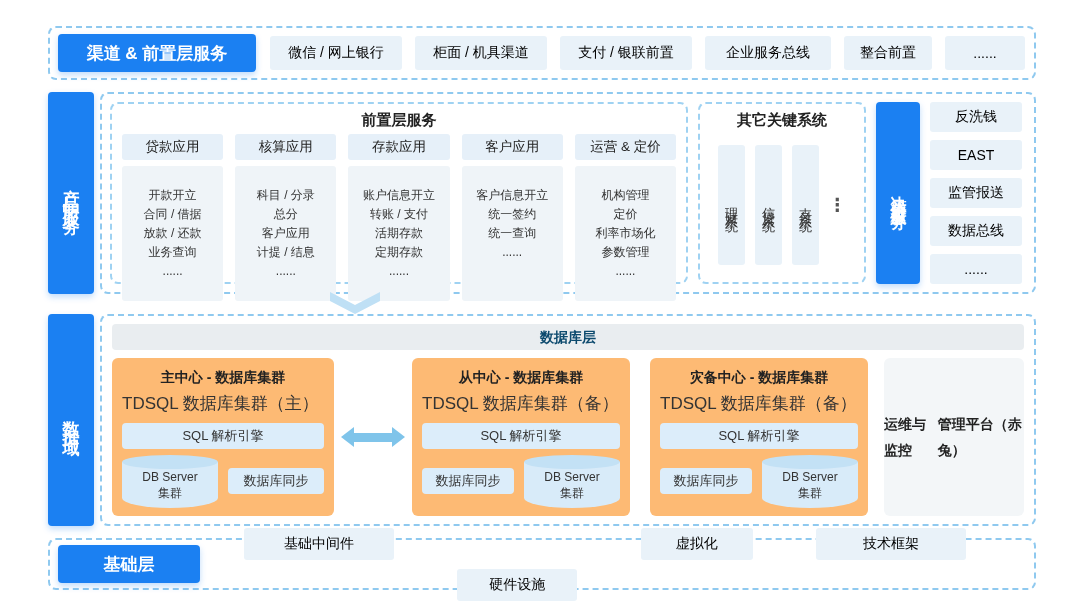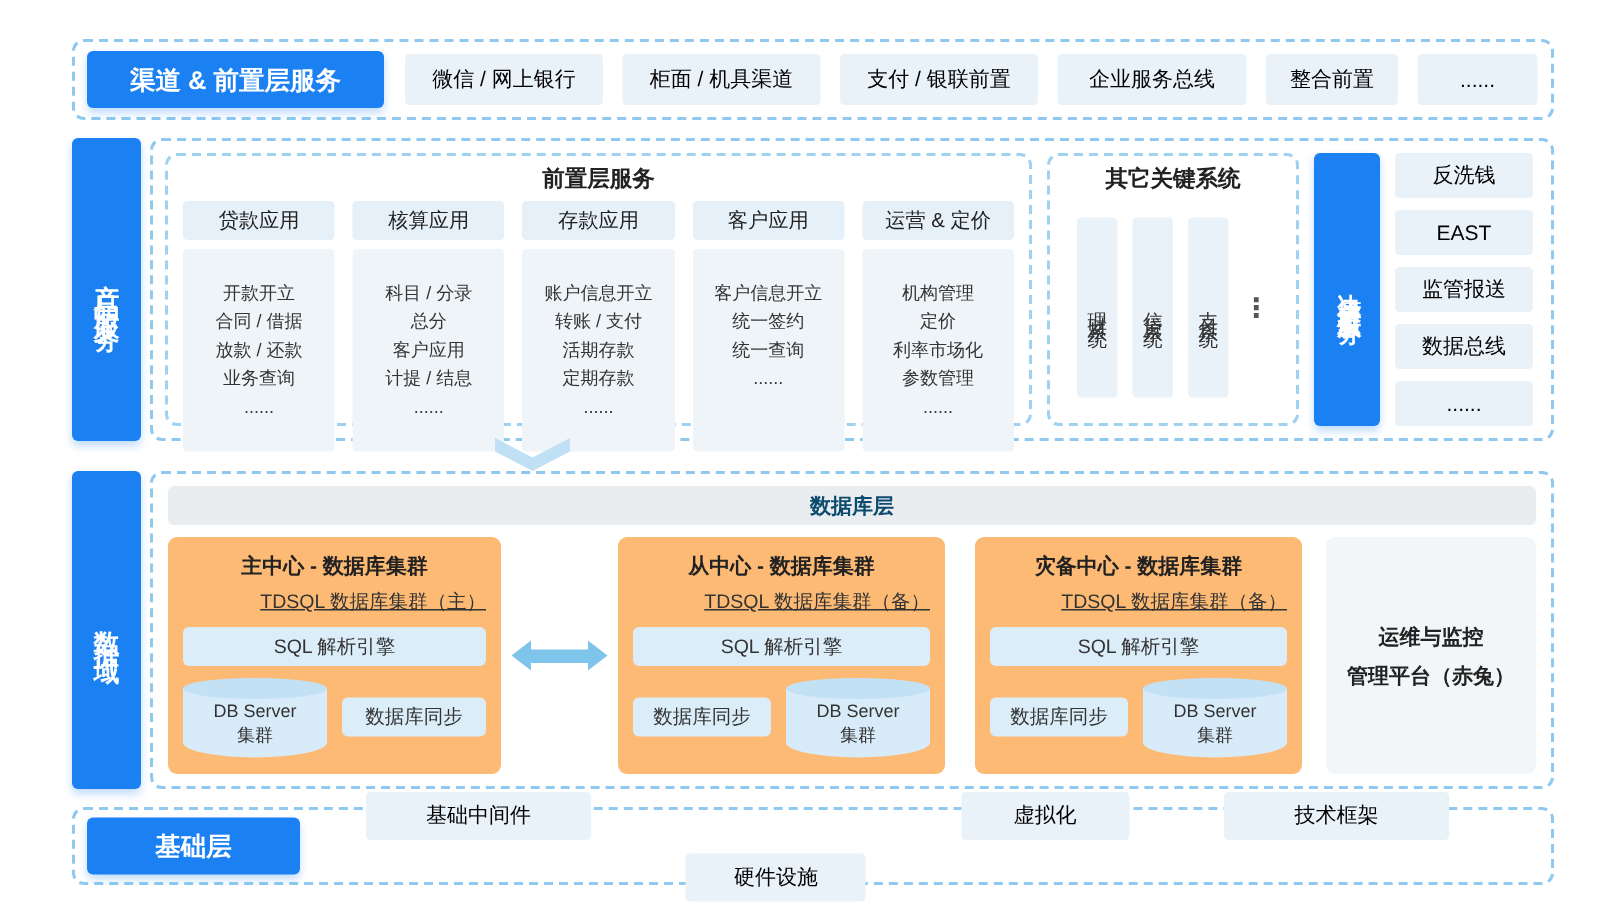--- a/index.html
+++ b/index.html
@@ -57,39 +57,39 @@
   .sec3 { height:212px; display:flex; gap:6px; }
   .badge-data { width:46px; height:212px; font-size:17px; }
   .badge-data span { letter-spacing:9px; }
   .sec3-box { flex:1; padding:8px 10px; display:flex; flex-direction:column; }
   .db-header { height:26px; line-height:26px; text-align:center; font-size:14px; font-weight:bold;
                color:#0c4a6e; background:#E9EDF0; border-radius:4px; }
   .sec3-row { flex:1; margin-top:8px; display:flex; }
   .cluster { background:#fdba74; border-radius:6px; padding:8px 10px; display:flex; flex-direction:column; }
   .cl-1 { width:222px; } .cl-2 { width:218px; } .cl-3 { width:218px; margin-left:20px; }
   .cluster-title { text-align:center; font-weight:bold; font-size:14px; color:#222; height:22px; line-height:22px; }
-  .cluster-sub { text-align:right; font-size:13px; margin-top:4px; color:#333;text-decoration:underline; }
+  .cluster-sub { text-align:left; font-size:17px; margin-top:4px; color:#333; }
   .engine-bar { margin-top:8px; height:26px; line-height:26px; text-align:center; font-size:13px;
                 background:#DCEDFA; border-radius:4px; }
   .cluster-bottom { flex:1; display:flex; align-items:center; gap:10px; margin-top:4px; }
   .sync-pill { flex:1; height:26px; background:#DCEDFA; border-radius:4px; display:flex;
                align-items:center; justify-content:center; font-size:13px; }
   .cylinder { position:relative; width:96px; height:46px; background:#D8EBF9;
               border-radius:0 0 48px 48px / 0 0 10px 10px; margin-top:8px; flex:none; }
   .cylinder::before { content:""; position:absolute; top:-7px; left:0; width:100%; height:14px;
                       background:#C3E1F5; border-radius:50%; }
   .cyl-label { position:absolute; top:7px; left:0; width:100%; text-align:center; font-size:12px; line-height:16px; }
   .arrow-cell { width:78px; display:flex; align-items:center; justify-content:center; }
   .h-arrow { position:relative; width:38px; height:9px; background:#7FC4EA; }
   .h-arrow::before { content:""; position:absolute; left:-13px; top:-6px;
                      border:10.5px solid transparent; border-right:13px solid #7FC4EA; border-left:0; }
   .h-arrow::after { content:""; position:absolute; right:-13px; top:-6px;
                     border:10.5px solid transparent; border-left:13px solid #7FC4EA; border-right:0; }
   .ops-card { flex:1; margin-left:16px; background:#F3F6F8; border-radius:6px; display:flex;
-              flex-direction:column; align-items:center; justify-content:center;
+              flex-direction:row; align-items:center; justify-content:center;
               font-weight:bold; font-size:14px; color:#222; line-height:26px; }
 
   
   .sec4 { margin-top:12px; height:52px; display:flex; align-items:center; padding:7px 8px; }
   .badge-base { width:142px; height:38px; font-size:17px; }
   .sec4-pills { flex:1; display:flex; justify-content:space-between; margin:0 60px 0 44px; }
   .sec4-pills .pill { height:32px; }
   .b-w1 { width:150px; } .b-w2 { width:120px;margin-top:41px; } .b-w3 { width:112px; } .b-w4 { width:150px; }
 </style>
 </head>

